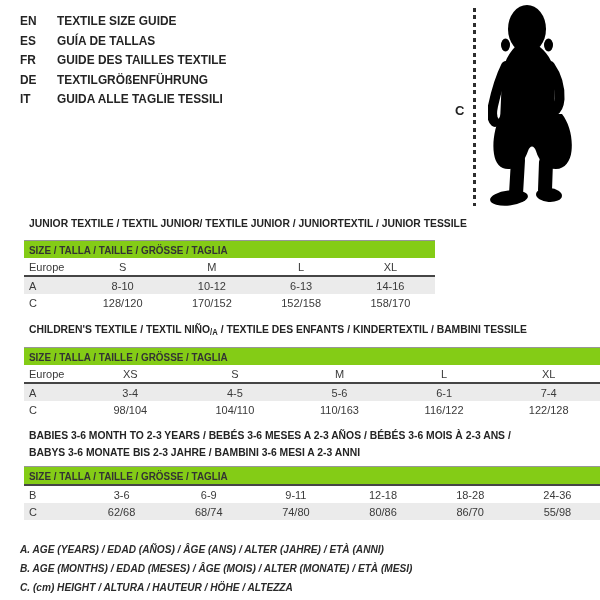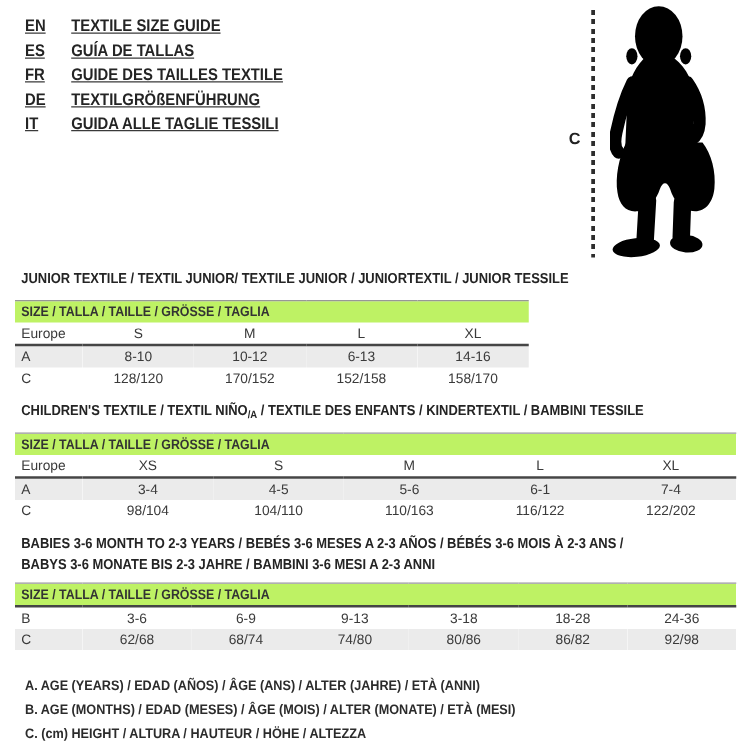--- a/index.html
+++ b/index.html
@@ -3,62 +3,62 @@
 <meta charset="utf-8">
 <style>
   html,body{margin:0;padding:0;}
   body{
     width:600px;height:600px;position:relative;overflow:hidden;
     background:#ffffff;
     font-family:"Liberation Sans", sans-serif;
     color:#3a3a3a;
   }
   
-  .lang-header{position:absolute;left:20px;top:11px;text-decoration:underline;}
+  .lang-header{position:absolute;left:20px;top:11px;}
   .lang-row{
     display:flex;line-height:19.5px;font-weight:bold;font-size:13.5px;color:#242424;
     transform:scaleX(0.88);transform-origin:0 0;white-space:nowrap;
   }
   .lang-code{width:42px;flex:0 0 42px;}
   
   .figure{position:absolute;left:450px;top:0;width:150px;height:212px;}
   .height-line{
     position:absolute;left:23px;top:8px;width:3px;height:198px;
     background:repeating-linear-gradient(to bottom,#2d2d2d 0px,#2d2d2d 4px,transparent 4px,transparent 7.5px);
   }
   .c-label{position:absolute;left:5px;top:103px;font-size:13px;font-weight:bold;color:#222;}
   .silhouette{position:absolute;left:38px;top:2px;}
   
-  .section{position:absolute;left:12px;}
+  .section{position:absolute;left:24px;}
   .sec-junior{top:216px;width:411px;}
   .sec-children{top:322px;width:577px;}
   .sec-babies{top:427px;width:577px;}
   .sec-title{
     font-size:11.5px;font-weight:bold;color:#242424;line-height:14px;
     margin:0 0 0 5px;transform:scaleX(0.9);transform-origin:0 0;white-space:nowrap;
   }
   .sec-babies .sec-title{line-height:17px;}
   .title-sub{font-size:8.5px;position:relative;top:2px;}
   
   table.size-table{
     border-collapse:collapse;table-layout:fixed;width:100%;
     font-size:11px;color:#3a3a3a;margin-top:10px;
   }
   .sec-babies table.size-table{margin-top:5px;}
   .size-table td{height:17px;padding:0;text-align:center;overflow:hidden;vertical-align:middle;}
   .size-table td.lbl{text-align:left;padding-left:5px;margin-top:18px;}
   tr.bar td{
-    background:#bef264;border-top:1px solid #979797;
+    background:#84cc16;border-top:1px solid #979797;
     text-align:left;padding-left:5px;font-weight:bold;color:#333;
   }
   tr.rule td{border-bottom:2px solid #454545;}
   tr.shade td{background:#ebebeb;}
   .cond{display:inline-block;transform:scaleX(0.9);transform-origin:0 50%;white-space:nowrap;}
   
-  .notes{position:absolute;left:20px;top:540px;}
+  .notes{position:absolute;left:20px;top:540px;font-style:italic;}
   .note-line{
     font-size:11px;font-weight:bold;color:#2b2b2b;line-height:19px;
     transform:scaleX(0.92);transform-origin:0 0;white-space:nowrap;
   }
 </style>
 </head>
 <body>
 
 <div class="lang-header">
   <div class="lang-row">
@@ -172,21 +172,21 @@
       <td>5-6</td>
       <td>6-1</td>
       <td>7-4</td>
     </tr>
     <tr>
       <td class="lbl">C</td>
       <td>98/104</td>
       <td>104/110</td>
       <td>110/163</td>
       <td>116/122</td>
-      <td>122/202</td>
+      <td>122/128</td>
     </tr>
   </tbody>
     </table>
 </div>
 
 <div class="section sec-babies">
   <div class="sec-title">BABIES 3-6 MONTH TO 2-3 YEARS / BEBÉS 3-6 MESES A 2-3 AÑOS / BÉBÉS 3-6 MOIS À 2-3 ANS /</div>
   <div class="sec-title">BABYS 3-6 MONATE BIS 2-3 JAHRE / BAMBINI 3-6 MESI A 2-3 ANNI</div>
   <table class="size-table">
     <colgroup>
@@ -199,33 +199,33 @@
         <col>
       </colgroup>
     <tbody>
         <tr class="bar rule">
       <td colspan="7"><span class="cond">SIZE / TALLA / TAILLE / GRÖSSE / TAGLIA</span></td>
     </tr>
     <tr>
       <td class="lbl">B</td>
       <td>3-6</td>
       <td>6-9</td>
-      <td>9-13</td>
-      <td>3-18</td>
+      <td>9-11</td>
+      <td>12-18</td>
       <td>18-28</td>
       <td>24-36</td>
     </tr>
     <tr class="shade">
       <td class="lbl">C</td>
       <td>62/68</td>
       <td>68/74</td>
       <td>74/80</td>
       <td>80/86</td>
-      <td>86/82</td>
-      <td>92/98</td>
+      <td>86/70</td>
+      <td>55/98</td>
     </tr>
   </tbody>
     </table>
 </div>
 
 <div class="notes">
   <div class="note-line">A. AGE (YEARS) / EDAD (AÑOS) / ÂGE (ANS) / ALTER (JAHRE) / ETÀ (ANNI)</div>
   <div class="note-line">B. AGE (MONTHS) / EDAD (MESES) / ÂGE (MOIS) / ALTER (MONATE) / ETÀ (MESI)</div>
   <div class="note-line">C. (cm) HEIGHT / ALTURA / HAUTEUR / HÖHE / ALTEZZA</div>
 </div>

